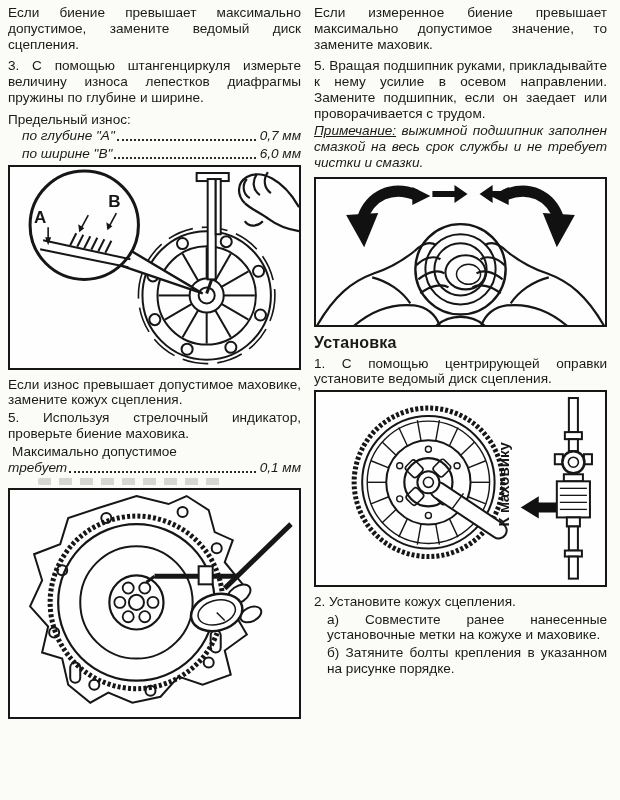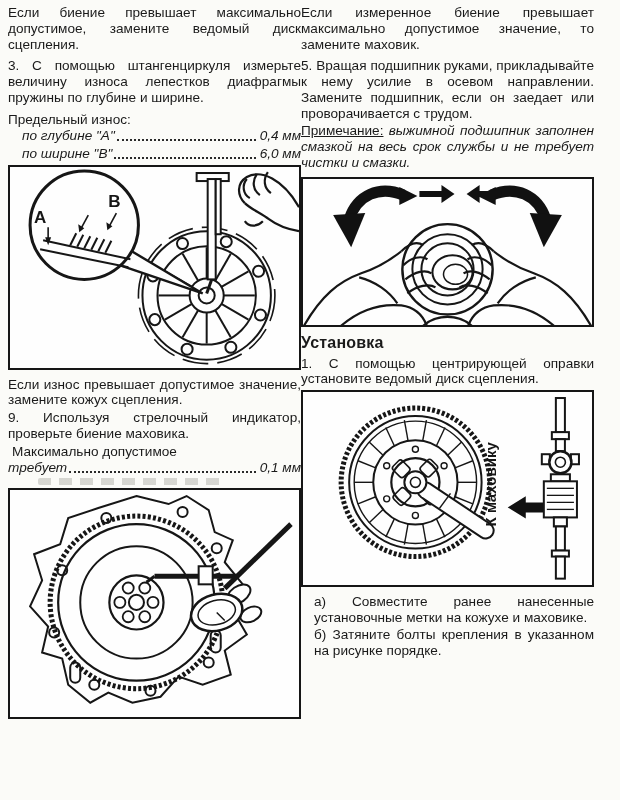--- a/index.html
+++ b/index.html
@@ -3,29 +3,29 @@
 <meta charset="utf-8">
 <style>
   html,body{margin:0;padding:0;}
   body{
     width:620px;height:800px;overflow:hidden;
     background:#fbfbf8;color:#1a1a1a;
     font-family:"Liberation Sans","DejaVu Sans",sans-serif;
     font-size:13.6px;line-height:1.16;
     -webkit-font-smoothing:antialiased;
   }
-  .page{display:flex;padding:5px 8px 0 8px;}
+  .page{display:flex;gap:13px;padding:5px 8px 0 8px;}
   .col{width:293px;flex:0 0 293px;}
   p{margin:0 0 6px 0;text-align:justify;text-align-last:left;}
   p.tight{margin-bottom:2px;}
   .spec-title{margin:2px 0 1px 0;}
   .spec-row{display:flex;align-items:flex-end;font-style:italic;margin:0 0 2px 14px;}
   .spec-row .lead{flex:1;border-bottom:2px dotted #2a2a2a;margin:0 4px 3px 2px;min-width:20px;}
   .spec-row .val{white-space:nowrap;}
-  .note .nlabel{text-decoration:underline;}
+  .note .nlabel{font-style:italic;text-decoration:underline;}
   .note .ntext{font-style:italic;}
   .figure{border:2.5px solid #161616;background:#fefefe;margin:3px 0 7px 0;}
   .figure svg{display:block;width:100%;height:auto;}
   h2{font-size:16px;font-weight:bold;margin:7px 0 3px 0;letter-spacing:.2px;}
   .sub{padding-left:13px;}
   .smudge{height:7px;width:185px;margin:1px 0 3px 30px;border-radius:2px;opacity:.38;
     background:repeating-linear-gradient(90deg,#9b9b93 0 13px,transparent 13px 21px);}
   .ln{stroke:#161616;fill:none;}
 </style>
 </head>
@@ -34,21 +34,21 @@
 <div class="page">
 
   <div class="col">
     <p>Если биение превышает максимально допустимое, замените ведомый диск сцепления.</p>
     <p>3. С помощью штангенциркуля измерьте величину износа лепестков диафрагмы пружины по глубине и ширине.</p>
 
     <div class="spec-title">Предельный износ:</div>
     <div class="spec-row">
       <span>по глубине "А"</span>
       <span class="lead"></span>
-      <span class="val">0,4 мм</span>
+      <span class="val">0,7 мм</span>
     </div>
     <div class="spec-row">
       <span>по ширине "В"</span>
       <span class="lead"></span>
       <span class="val">6,0 мм</span>
     </div>
 
     <div class="figure">
       <svg viewBox="0 0 288 200">
         <g class="ln" stroke-width="2">
@@ -110,22 +110,22 @@
           </g>
           <polygon points="35,70 41,70 38,78" fill="#161616"></polygon>
           <polygon points="68,57 74,61 69,65" fill="#161616"></polygon>
           <polygon points="96,55 102,59 97,63" fill="#161616"></polygon>
           <text x="24" y="56" font-size="17" font-weight="bold" fill="#161616">A</text>
           <text x="98" y="40" font-size="17" font-weight="bold" fill="#161616">B</text>
         </g>
       </svg>
     </div>
 
-    <p class="tight">Если износ превышает допустимое значение, замените кожух сцепления.</p>
-    <p class="tight">9. Используя стрелочный индикатор, проверьте биение маховика.</p>
+    <p class="tight">Если износ превышает допустимое маховике, замените кожух сцепления.</p>
+    <p class="tight">5. Используя стрелочный индикатор, проверьте биение маховика.</p>
     <div class="spec-title" style="margin-left:4px">Максимально допустимое</div>
     <div class="spec-row" style="margin-left:0">
       <span>требует</span>
       <span class="lead"></span>
       <span class="val">0,1 мм</span>
     </div>
     <div class="smudge"></div>
 
     <div class="figure">
       <svg viewBox="0 0 288 226">
@@ -283,16 +283,17 @@
           <line x1="243" y1="110" x2="270" y2="110" stroke-width="1.3"></line>
           <line x1="243" y1="117" x2="270" y2="117" stroke-width="1.3"></line>
           <rect x="250" y="125" width="13" height="9"></rect>
           <rect x="252" y="134" width="9" height="24"></rect>
           <rect x="248" y="158" width="17" height="6"></rect>
           <rect x="252" y="164" width="9" height="22"></rect>
         </g>
       </svg>
     </div>
 
+    <p class="tight">2. Установите кожух сцепления.</p>
     <p class="tight sub">а) Совместите ранее нанесенные установочные метки на кожухе и маховике.</p>
     <p class="sub">б) Затяните болты крепления в указанном на рисунке порядке.</p>
   </div>
 </div>
 
 </body></html>

